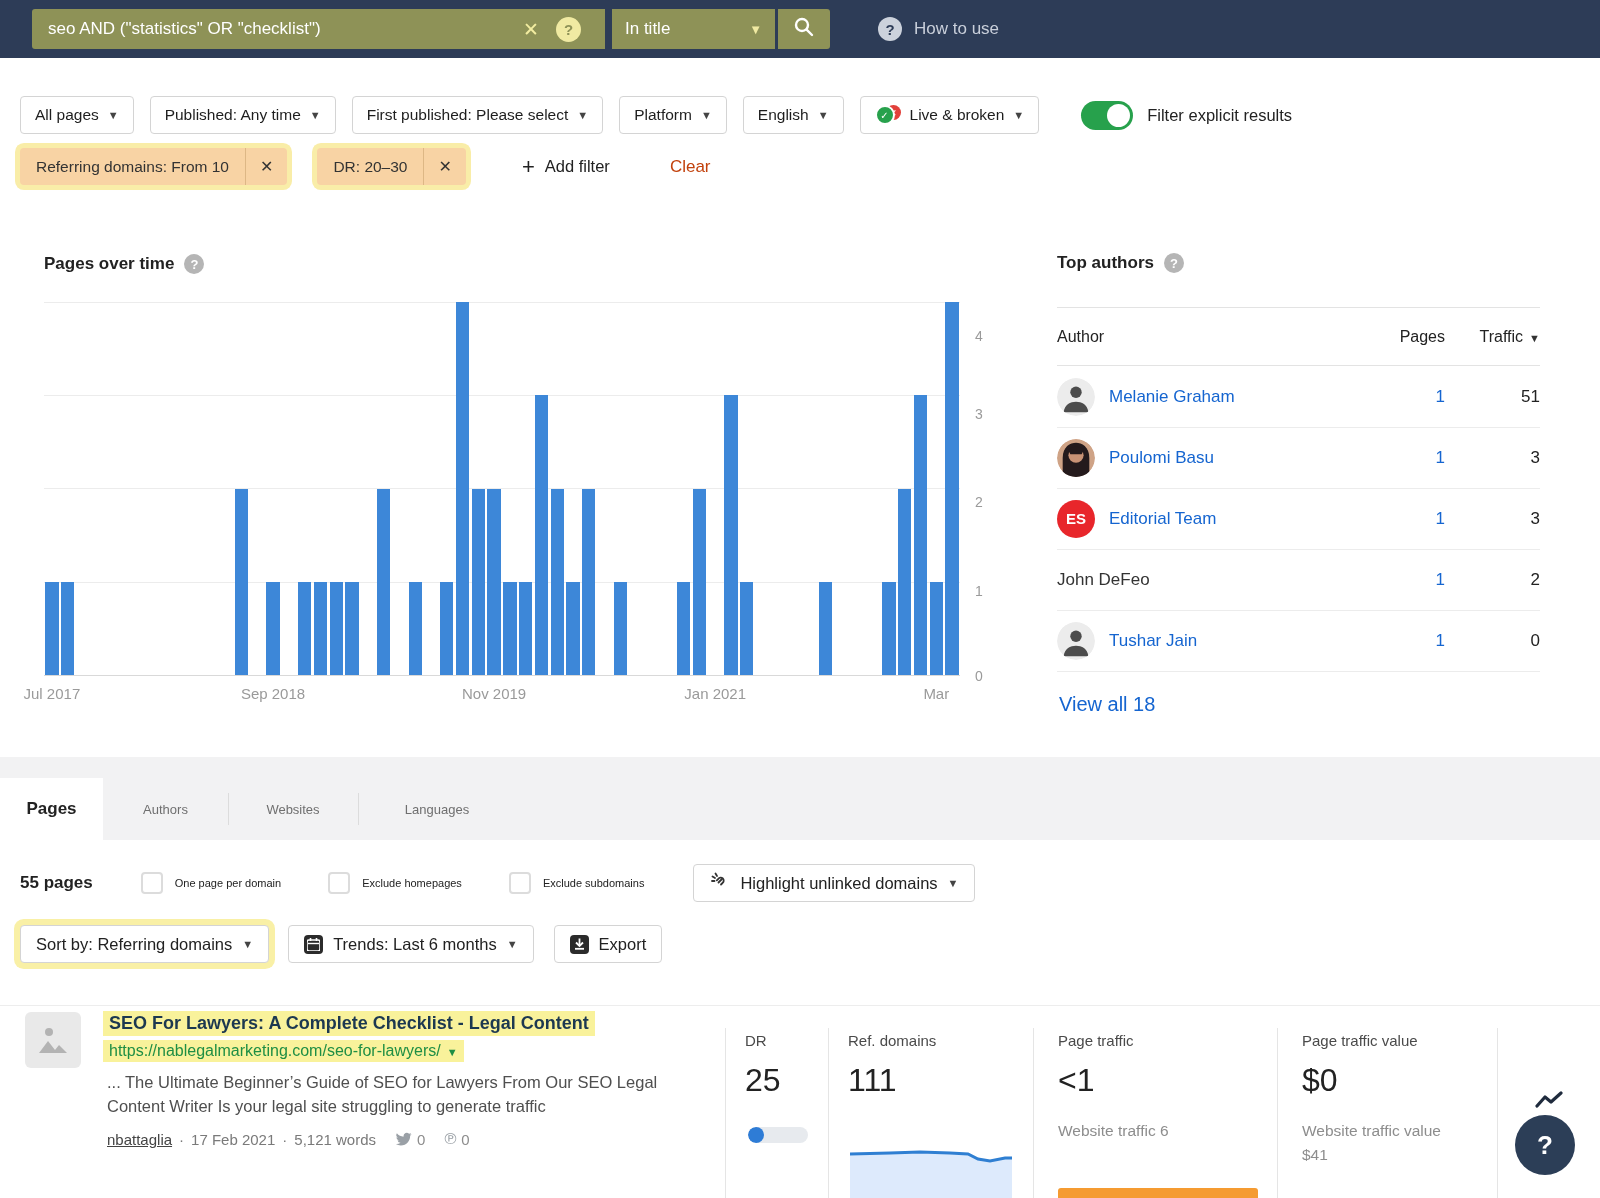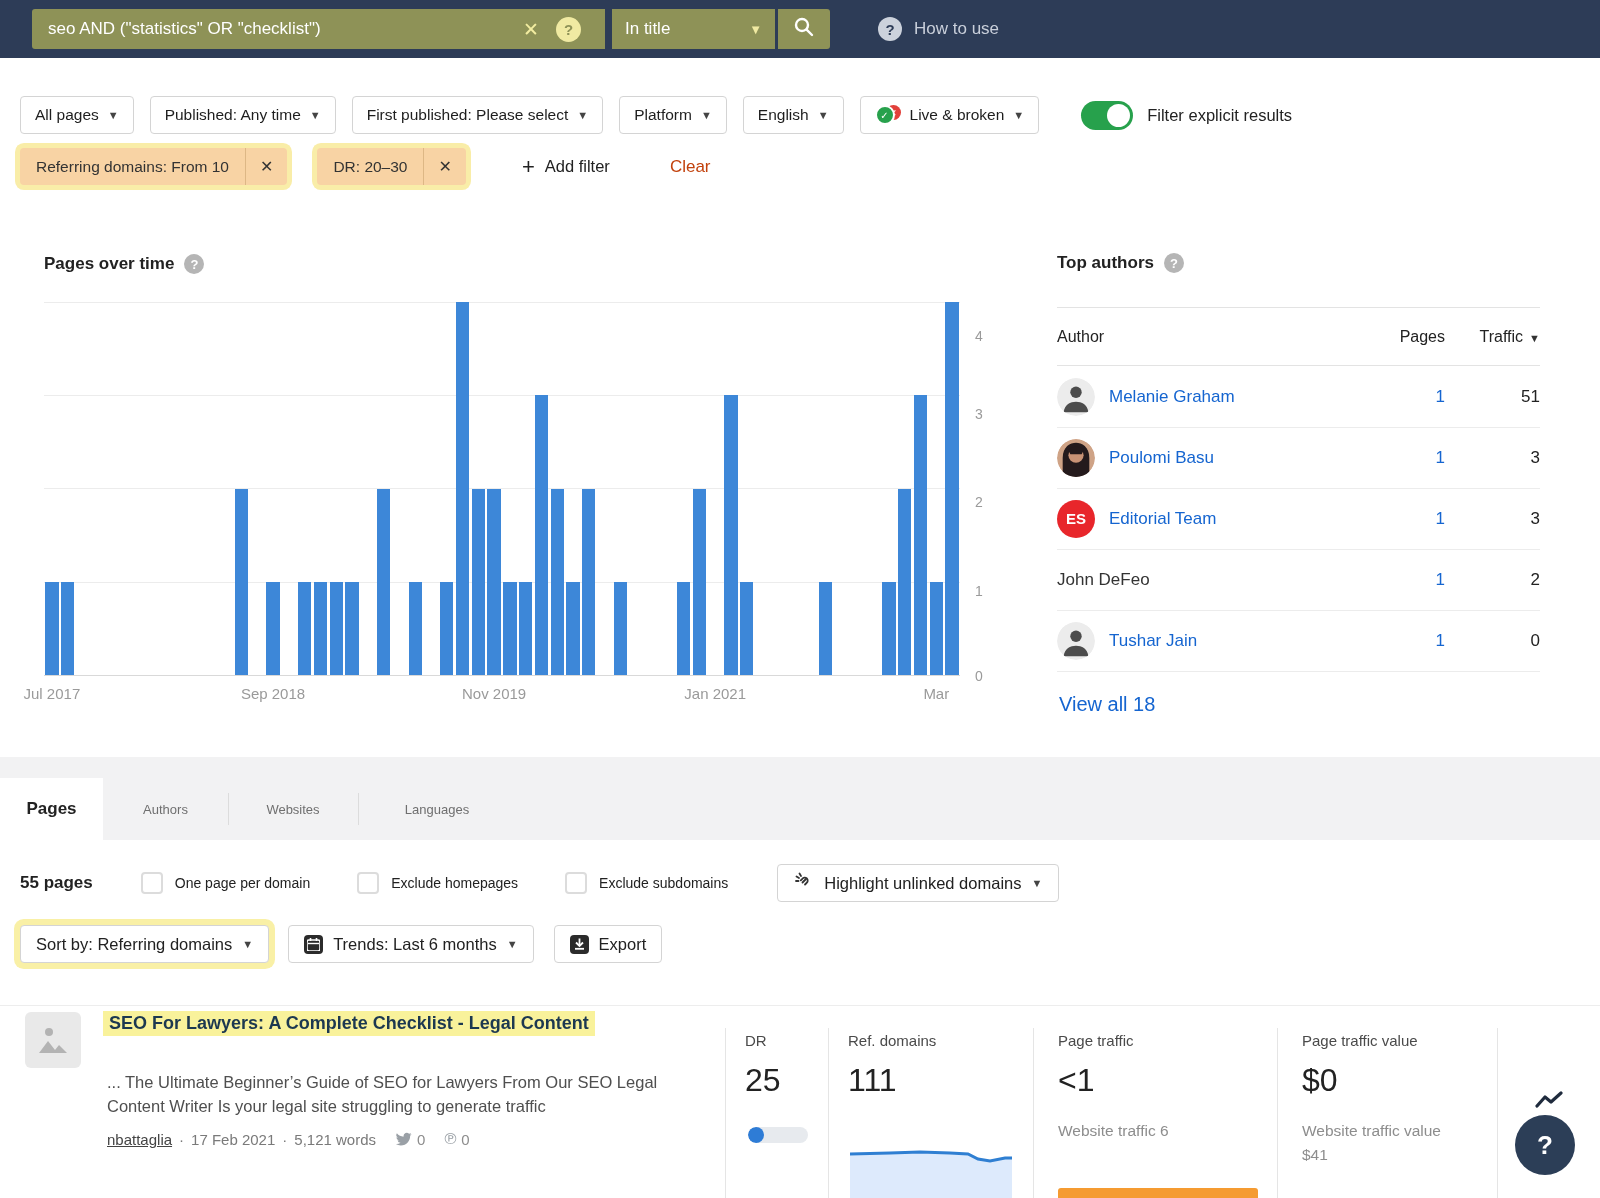--- a/index.html
+++ b/index.html
@@ -86,21 +86,21 @@
               display:flex;align-items:center;justify-content:center;font-size:17px;font-weight:bold;color:#222;cursor:pointer;}
   .tab{position:absolute;top:21px;height:62px;display:flex;align-items:center;justify-content:center;
        font-size:13px;color:#6f6f6f;cursor:pointer;}
   .tabsep{position:absolute;top:36px;width:1px;height:32px;background:#dcdcdc;}
 
   
   .trow1{position:absolute;left:20px;top:865px;height:36px;display:flex;align-items:center;width:1560px;}
   .count{font-weight:bold;font-size:17px;margin-right:48px;}
   .cb{display:flex;align-items:center;gap:12px;margin-right:47px;cursor:pointer;}
   .cb .box{width:22px;height:22px;border:2px solid #dcdcdc;border-radius:4px;background:#fff;box-sizing:border-box;}
-  .cb .lab{font-size:14px;color:#222;}
+  .cb .lab{font-size:11px;color:#222;}
   .hl-btn{margin-left:2px;height:36px;border:1px solid #d4d4d4;border-radius:4px;display:inline-flex;
           align-items:center;gap:10px;padding:0 16px;font-size:16.5px;cursor:pointer;background:#fff;}
   .trow2{position:absolute;left:20px;top:925px;height:38px;display:flex;align-items:center;}
   .tbtn{height:38px;border:1px solid #d4d4d4;border-radius:4px;background:#fff;display:inline-flex;
         align-items:center;gap:10px;padding:0 15px;font-size:16.5px;cursor:pointer;box-sizing:border-box;}
   .sortbtn{box-shadow:0 0 0 6px #f9f0a6;margin-right:19px;}
   .trendsbtn{margin-right:20px;}
   .dkico{width:19px;height:19px;border-radius:4px;background:#2b2b2b;display:flex;align-items:center;
          justify-content:center;flex:none;}
 
@@ -416,20 +416,23 @@
 
   <div class="res-sep"></div>
 
   <div class="thumb">
     <svg width="34" height="34" viewBox="0 0 34 34">
         <circle cx="13" cy="9" r="4" fill="#b3b3b3"></circle>
         <path d="M3 30l9-12 7 9 4-5 8 8z" fill="#b3b3b3"></path>
       </svg>
   </div>
   <div class="r-title">SEO For Lawyers: A Complete Checklist - Legal Content</div>
+  <div class="r-url">
+    <span>https://nablegalmarketing.com/seo-for-lawyers/</span><span class="car">▼</span>
+  </div>
   <div class="r-desc">... The Ultimate Beginner’s Guide of SEO for Lawyers From Our SEO Legal Content Writer Is your legal site struggling to generate traffic</div>
   <div class="r-meta">
     <span class="auth">nbattaglia</span>
     <span>·</span>
     <span>17 Feb 2021</span>
     <span>·</span>
     <span>5,121 words</span>
     <span class="soc">
       <svg width="17" height="15" viewBox="0 0 19 16">
           <path d="M18.5 2c-.7.3-1.4.5-2.1.6A3.7 3.7 0 0 0 18 .6c-.7.4-1.5.7-2.3.9A3.6 3.6 0 0 0 9.5 4c0 .3 0 .6.1.8A10.3 10.3 0 0 1 2.1 1 3.6 3.6 0 0 0 3.2 5.9c-.6 0-1.1-.2-1.6-.4v.1c0 1.7 1.2 3.2 2.9 3.5-.3.1-.6.1-1 .1l-.7-.1a3.6 3.6 0 0 0 3.4 2.5A7.3 7.3 0 0 1 .9 13.1a10.3 10.3 0 0 0 5.6 1.6c6.7 0 10.4-5.6 10.4-10.4v-.5c.7-.5 1.3-1.1 1.6-1.8z" fill="#9aa0a6"></path>

